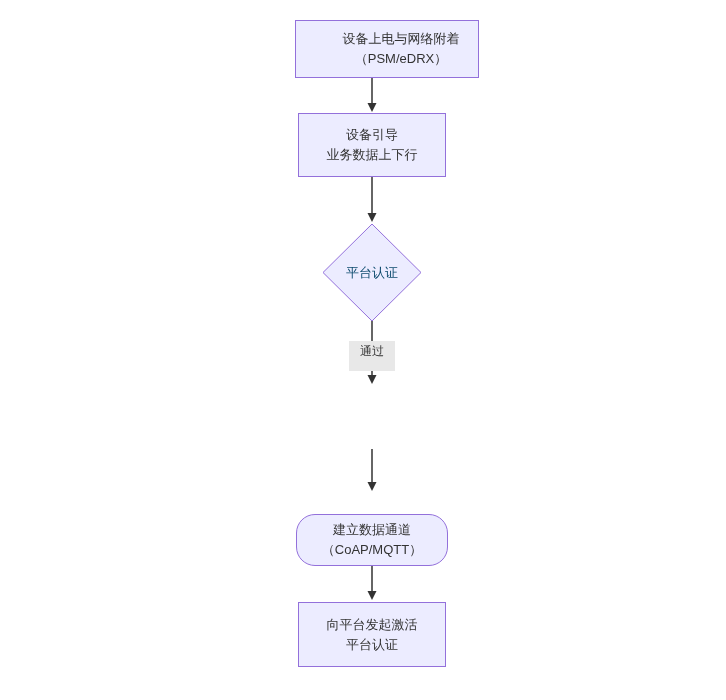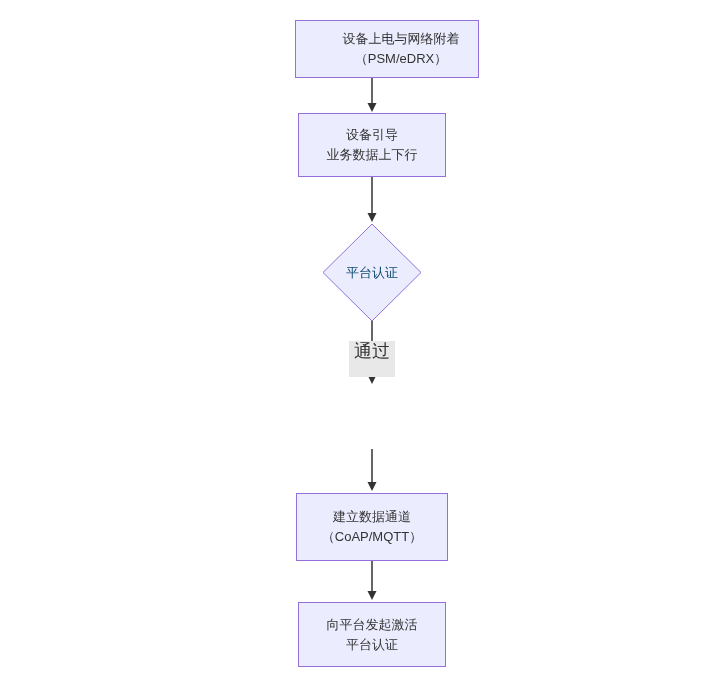--- a/index.html
+++ b/index.html
@@ -32,45 +32,45 @@
     align-items: center;
     justify-content: center;
     color: #333333;
     font-size: 13px;
     line-height: 20px;
     text-align: center;
   }
   .node-power    { left: 295px; top:  20px; width: 184px; height: 58px; padding-left: 28px; }
   .node-boot     { left: 298px; top: 113px; width: 148px; height: 64px; }
   .node-register { left: 296px; top: 386px; width: 152px; height: 63px; }
-  .node-channel  { left: 296px; top: 493px; width: 152px; height: 68px; }
+  .node-channel  { left: 296px; top: 514px; width: 152px; height: 52px; border-radius: 19px; }
   .node-business { left: 298px; top: 602px; width: 148px; height: 65px; }
   .diamond-label {
     position: absolute;
     left: 322px;
     top: 224px;
     width: 100px;
     height: 97px;
     display: flex;
     align-items: center;
     justify-content: center;
     color: #0c4a6e;
     font-size: 13px;
     text-align: center;
     pointer-events: none;
   }
   .edge-label {
     position: absolute;
     left: 349px;
     top: 341px;
     width: 46px;
-    height: 36px;
+    height: 30px;
     background: #e8e8e8;
     color: #333333;
-    font-size: 18px;
+    font-size: 12px;
     line-height: 20px;
     text-align: center;
   }
 </style>
 </head>
 <body>
 
 <div class="canvas">
 
   <svg class="edge-layer" width="726" height="700" viewBox="0 0 726 700" xmlns="http://www.w3.org/2000/svg">

